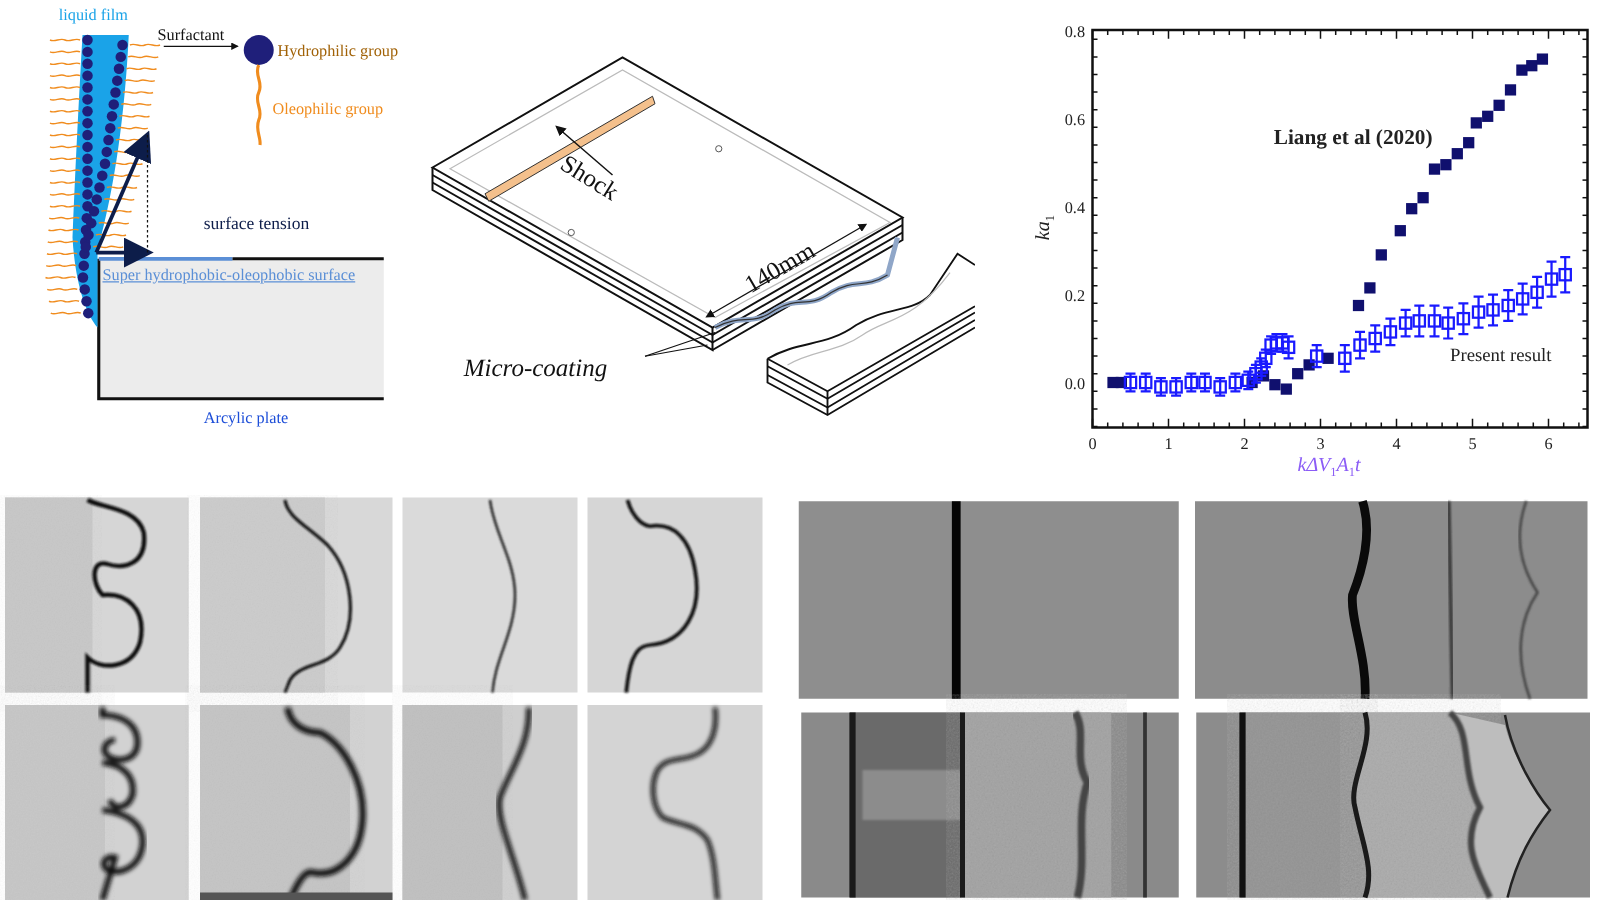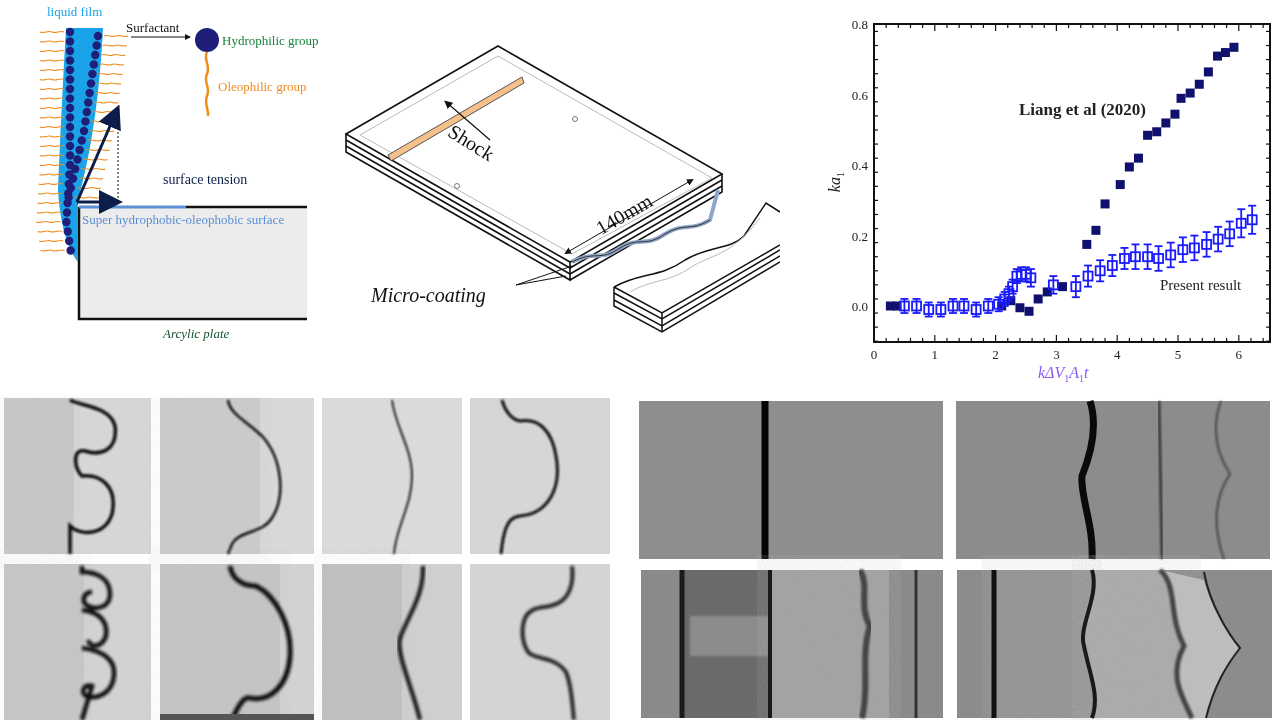--- a/index.html
+++ b/index.html
@@ -124,25 +124,25 @@
     <line x1="77" y1="202" x2="117" y2="110" stroke="#0d1d4a" stroke-width="3" marker-end="url(#ah)"></line>
     <line x1="77" y1="202" x2="117" y2="202" stroke="#0d1d4a" stroke-width="3" marker-end="url(#ah)"></line>
     <line x1="118" y1="108" x2="118" y2="202" stroke="#111" stroke-width="1" stroke-dasharray="2,2"></line>
     <line x1="131" y1="37" x2="190" y2="37" stroke="#111" stroke-width="1" marker-end="url(#ah2)"></line>
 
     <circle cx="207" cy="40" r="12" fill="#1f1f7a"></circle>
     <path d="M207 52 C203 60 211 66 207 74 C203 82 211 88 207 96 C204 104 209 110 208 116" stroke="#f08c1e" stroke-width="2.5" fill="none"></path>
   </svg>
   <span class="abs" style="left:47px;top:4px;font-size:13px;color:#1aa3e8;">liquid film</span>
   <span class="abs" style="left:126px;top:20px;font-size:13px;color:#111;">Surfactant</span>
-  <span class="abs" style="left:222px;top:33px;font-size:13px;color:#15803d;">Hydrophilic group</span>
+  <span class="abs" style="left:222px;top:33px;font-size:13px;color:#a16207;">Hydrophilic group</span>
   <span class="abs" style="left:218px;top:79px;font-size:13px;color:#f08c1e;">Oleophilic group</span>
   <span class="abs" style="left:119px;top:172px;font-size:14px;color:#0d1d4a;padding-left:44px;">surface tension</span>
-  <span class="abs" style="left:82px;top:212px;font-size:13px;color:#5b8fd6;">Super hydrophobic-oleophobic surface</span>
-  <span class="abs" style="left:163px;top:326px;font-size:13px;color:#14532d;font-style:italic;">Arcylic plate</span>
+  <span class="abs" style="left:82px;top:212px;font-size:13px;color:#5b8fd6;text-decoration:underline;">Super hydrophobic-oleophobic surface</span>
+  <span class="abs" style="left:163px;top:326px;font-size:13px;color:#1d4ed8;">Arcylic plate</span>
 </div>
 
 <div class="abs" style="left:340px;top:40px;width:440px;height:310px;">
   <svg width="440" height="310" viewBox="0 0 440 310">
     <g fill="none" stroke="#111" stroke-width="1.6">
 
       <path d="M6 94 L158 6 L382 134 L230 222 Z" fill="#fff"></path>
 
       <path d="M20 95 L158 16 L372 138 L232 214 Z" stroke="#bbb" stroke-width="1"></path>
 

